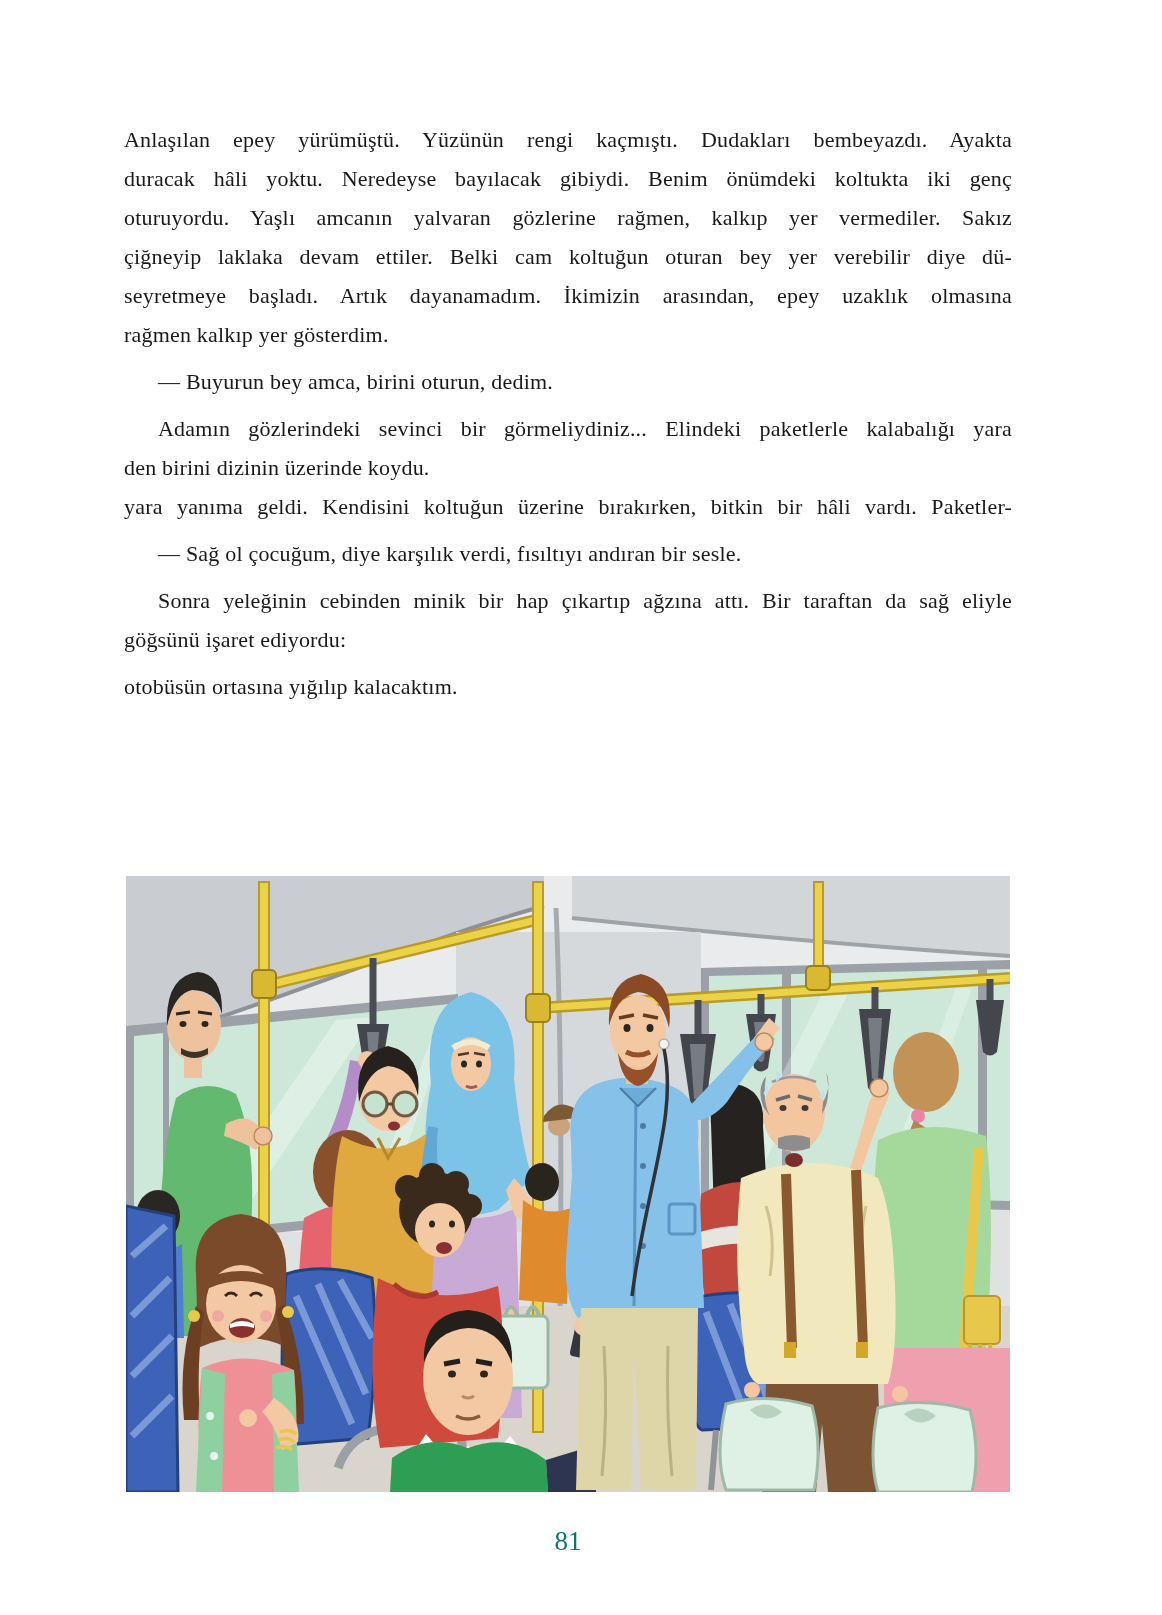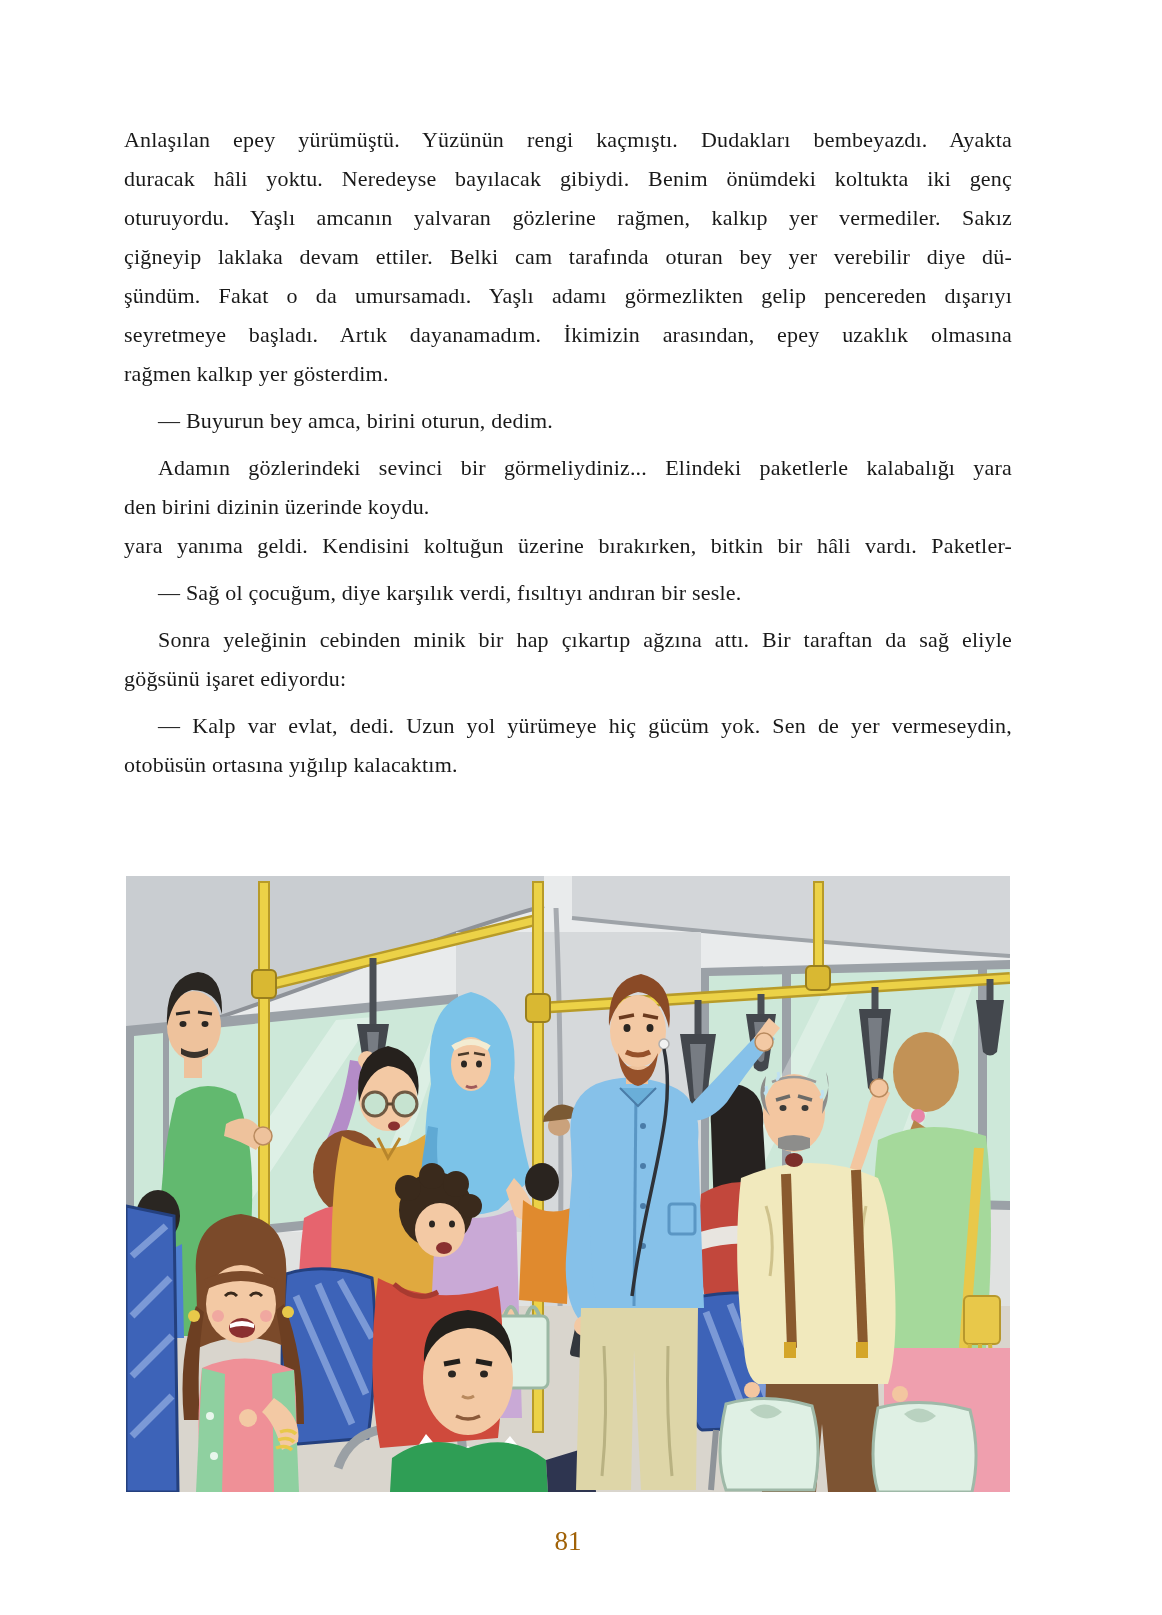--- a/index.html
+++ b/index.html
@@ -7,54 +7,52 @@
         font-family:Liberation Serif, serif;color:#191919;margin-top:10px;}
   .text-block{position:absolute;left:124px;top:110px;width:888px;
               font-size:22px;line-height:39px;letter-spacing:0.2px;}
   .para + .para{margin-top:8px;}
   .line{text-align:justify;text-align-last:justify;}
   .line.last{text-align-last:left;}
   .line.indent{text-indent:34px;}
   .illustration{position:absolute;left:126px;top:866px;width:884px;height:616px;}
   .illustration svg{display:block;width:884px;height:616px;}
   .page-number{position:absolute;left:124px;top:1516px;width:888px;
-               text-align:center;font-size:27px;color:#a16207;}
+               text-align:center;font-size:27px;color:#0f766e;}
 </style>
 </head>
 <body>
 
 <div class="page">
 
   <div class="text-block">
     <div class="para">
       <div class="line">Anlaşılan epey yürümüştü. Yüzünün rengi kaçmıştı. Dudakları bembeyazdı. Ayakta</div>
       <div class="line">duracak hâli yoktu. Neredeyse bayılacak gibiydi. Benim önümdeki koltukta iki genç</div>
       <div class="line">oturuyordu. Yaşlı amcanın yalvaran gözlerine rağmen, kalkıp yer vermediler. Sakız</div>
-      <div class="line">çiğneyip laklaka devam ettiler. Belki cam tarafında oturan bey yer verebilir diye dü-</div>
-      <div class="line">şündüm. Fakat o da umursamadı. Yaşlı adamı görmezlikten gelip pencereden dışarıyı</div>
+      <div class="line">çiğneyip laklaka devam ettiler. Belki cam koltuğun oturan bey yer verebilir diye dü-</div>
       <div class="line">seyretmeye başladı. Artık dayanamadım. İkimizin arasından, epey uzaklık olmasına</div>
       <div class="line last">rağmen kalkıp yer gösterdim.</div>
     </div>
     <div class="para">
       <div class="line last indent">— Buyurun bey amca, birini oturun, dedim.</div>
     </div>
     <div class="para">
       <div class="line indent">Adamın gözlerindeki sevinci bir görmeliydiniz... Elindeki paketlerle kalabalığı yara</div>
       <div class="line last">den birini dizinin üzerinde koydu.</div>
       <div class="line">yara yanıma geldi. Kendisini koltuğun üzerine bırakırken, bitkin bir hâli vardı. Paketler-</div>
     </div>
     <div class="para">
       <div class="line last indent">— Sağ ol çocuğum, diye karşılık verdi, fısıltıyı andıran bir sesle.</div>
     </div>
     <div class="para">
       <div class="line indent">Sonra yeleğinin cebinden minik bir hap çıkartıp ağzına attı. Bir taraftan da sağ eliyle</div>
       <div class="line last">göğsünü işaret ediyordu:</div>
     </div>
     <div class="para">
-      <div class="line indent">— Kalp var evlat, dedi. Uzun yol yürümeye hiç gücüm yok. Sen de yer vermeseydin,</div>
       <div class="line last">otobüsün ortasına yığılıp kalacaktım.</div>
     </div>
   </div>
 
   <div class="illustration">
     <svg viewBox="0 0 884 616" xmlns="http://www.w3.org/2000/svg">
 
       <g>
         <rect width="884" height="616" fill="#e9ebec"></rect>
         <path d="M0,172 C140,130 300,62 418,30 L418,0 L0,0 Z" fill="#c9cdd1"></path>

